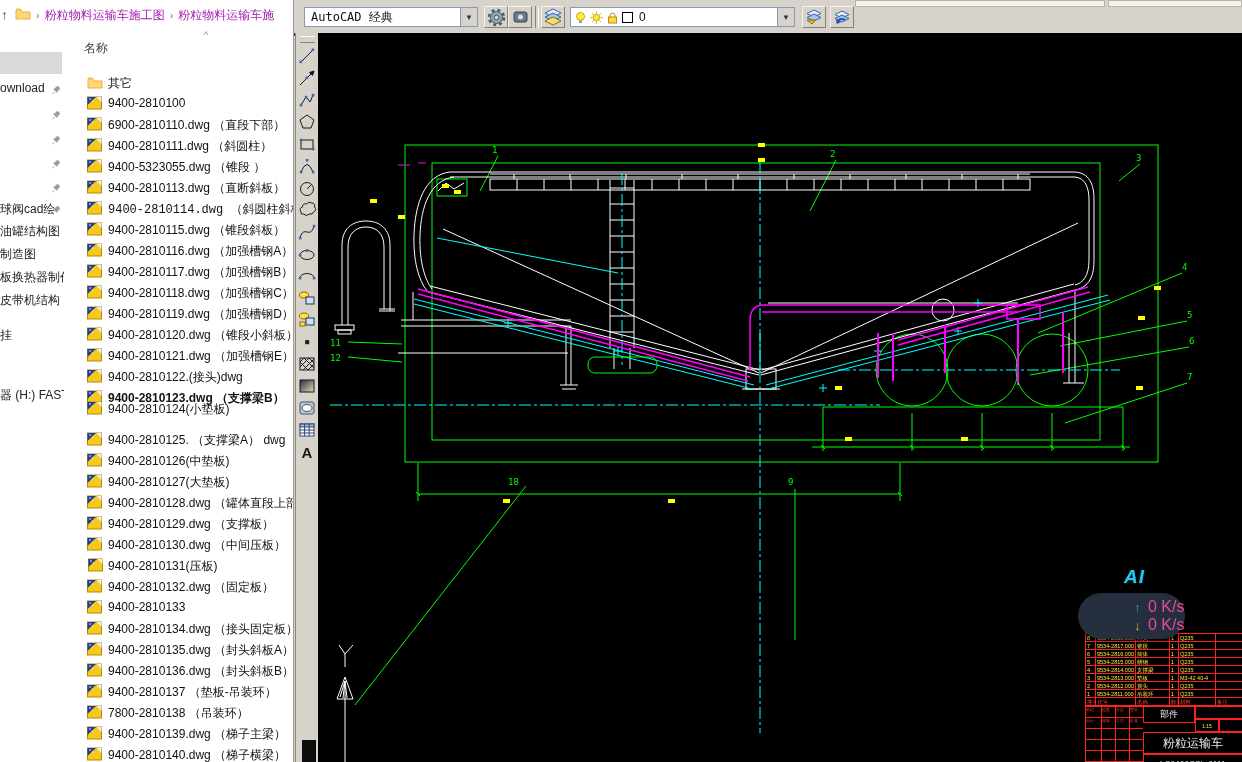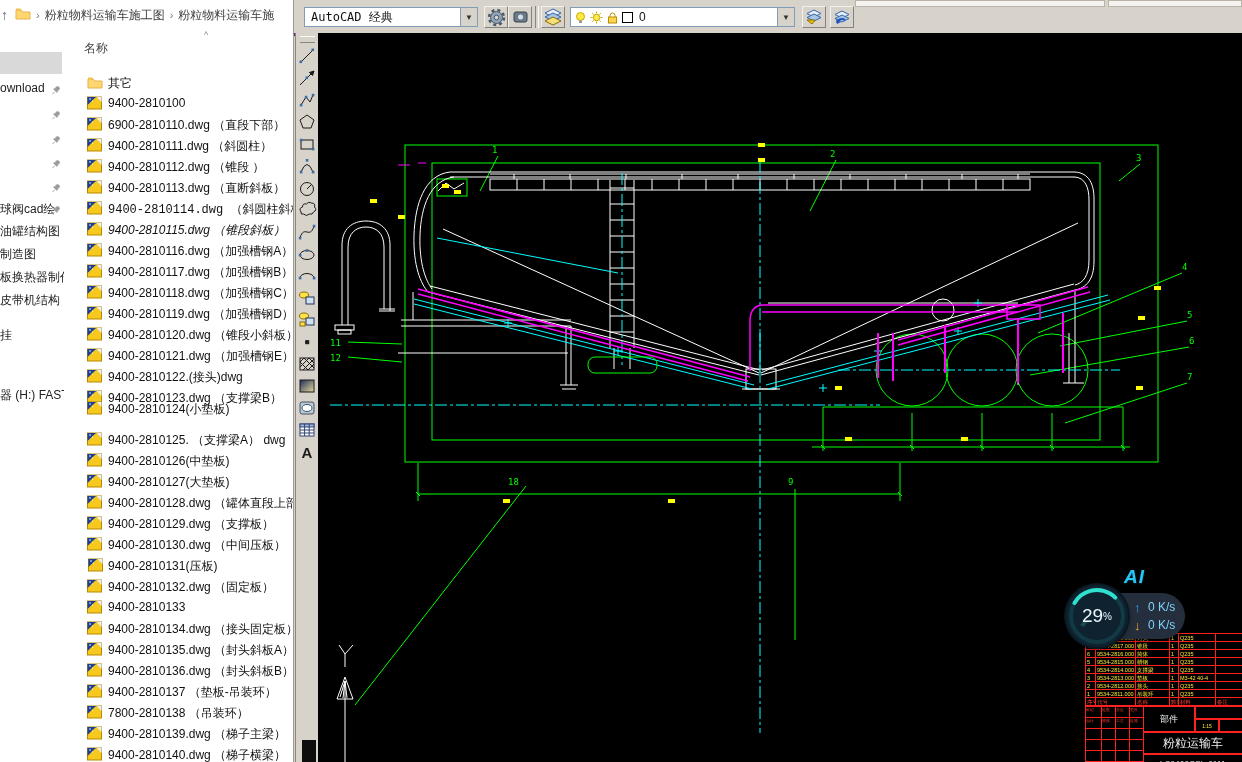--- a/index.html
+++ b/index.html
@@ -41,29 +41,29 @@
   #tb-left{position:absolute;left:0;top:0;width:58px;height:113px;display:grid;grid-template-columns:16px 14px 14px 14px;grid-auto-rows:11px;}
   
   #netmon{position:absolute;left:1066px;top:566px;width:125px;height:80px;z-index:30;}
   #netmon .ai-logo{position:absolute;left:58px;top:0;font-size:19px;font-weight:bold;font-style:italic;color:#25c8f5;letter-spacing:1px;text-shadow:0 1px 2px #05303d;}
   #netmon .pill{position:absolute;left:12px;top:27px;width:107px;height:46px;background:#242e3c;border-radius:23px;box-shadow:0 1px 4px rgba(0,0,0,.6);}
   #netmon .rows{position:absolute;left:56px;top:5px;}
   #netmon .row{display:flex;align-items:center;height:18px;}
   #netmon .arr{width:14px;font-size:13px;font-weight:bold;}
   #netmon .up{color:#3f9bff;}
   #netmon .dn{color:#ffa726;}
-  #netmon .val{font-size:12px;color:#7dd3fc;}
+  #netmon .val{font-size:16px;color:#ec4899;}
   #netmon .badge{position:absolute;left:0;top:19px;width:62px;height:62px;border-radius:50%;background:#0e2230;box-shadow:0 0 0 2px #0a1822,0 2px 5px rgba(0,0,0,.7);}
   #netmon .pct{position:absolute;left:0;top:0;width:62px;height:62px;display:flex;align-items:center;justify-content:center;color:#eef7fb;font-size:10px;}
   #netmon .pct b{font-size:19px;font-weight:normal;}
   
   #explorer{position:absolute;left:0;top:0;width:293px;height:762px;background:#fff;border-right:1px solid #9d9a92;z-index:20;}
   #addrbar{position:absolute;left:0;top:0;width:283px;height:30px;background:#fff;border-bottom:1px solid #e4e4e4;display:flex;align-items:center;}
   #addrbar .upchar{color:#5f6368;font-size:14px;margin-left:1px;width:14px;}
-  #addrbar .crumb{font-size:12px;color:#404040;white-space:nowrap;}
+  #addrbar .crumb{font-size:12px;color:#a21caf;white-space:nowrap;}
   #addrbar .sep{color:#777;font-size:11px;margin:0 5px;}
   #navpane{position:absolute;left:0;top:30px;width:64px;height:732px;background:#fff;overflow:hidden;}
   .nav-item{position:absolute;left:0;width:64px;height:22px;font-size:12px;color:#222;}
   .nav-item.sel{background:#d9d9d9;width:62px;}
   .nav-label{position:absolute;left:0;top:1px;white-space:nowrap;}
   .nav-item .pin{position:absolute;right:3px;top:5px;width:11px;height:11px;}
   #filelist{position:absolute;left:64px;top:30px;width:229px;height:732px;background:#fff;overflow:hidden;}
   #colhead{position:absolute;left:20px;top:10px;font-size:12px;color:#444;}
   #sortcaret{position:absolute;left:140px;top:0px;font-size:9px;color:#888;}
   .file-row{position:absolute;left:0;width:229px;height:21px;}
@@ -500,21 +500,21 @@
           <div class="tbl-cell"></div>
           <div class="tbl-cell"></div>
           <div class="tbl-cell"></div>
           <div class="tbl-cell"></div>
           <div class="tbl-cell"></div>
           <div class="tbl-cell"></div>
           <div class="tbl-cell"></div>
           <div class="tbl-cell"></div>
           <div class="tbl-cell"></div>
         </div>
-      <div class="cell wt" style="left:58px;top:0;width:52px;height:26px;font-size:9px;color:#eee;">部件</div>
+      <div class="cell wt" style="left:58px;top:0;width:52px;height:17px;font-size:9px;color:#eee;">部件</div>
       <div class="cell" style="left:110px;top:0;width:48px;height:13px;"></div>
       <div class="cell" style="left:110px;top:13px;width:24px;height:13px;font-size:5px;color: #ffe838;line-height:13px;text-align:center;">1:15</div>
       <div class="cell" style="left:134px;top:13px;width:24px;height:13px;"></div>
       <div class="cell wt" style="left:58px;top:26px;width:100px;height:22px;font-size:12px;">粉粒运输车</div>
       <div class="cell wt" style="left:58px;top:48px;width:100px;height:18px;font-size:7.5px;letter-spacing:0.5px;">LC9400GFL-0111</div>
 
     </div>
   </div>
 </div>
 
@@ -524,31 +524,20 @@
     <div class="rows">
       <div class="row">
         <span class="arr up">↑</span>
         <span class="val">0 K/s</span>
       </div>
       <div class="row">
         <span class="arr dn">↓</span>
         <span class="val">0 K/s</span>
       </div>
     </div>
-  </div>
-  <div class="badge">
-    <svg width="62" height="62">
-      <circle cx="31" cy="31" r="26" fill="none" stroke="#123a44" stroke-width="4"></circle>
-      <circle cx="31" cy="31" r="26" fill="none" stroke="#2fe0cf" stroke-width="4" stroke-dasharray="47.4 116" stroke-linecap="round" transform="rotate(-150 31 31)"></circle>
-      <path d="M14 40 q6 -8 14 -4 q-8 0 -10 6 Z" fill="#1d4a56"></path>
-    </svg>
-    <span class="pct">
-        <b>29</b>
-        <span>%</span>
-      </span>
   </div>
 </div>
 
 <div id="explorer">
   <div id="addrbar">
     <span class="upchar">↑</span>
     <span>
       <svg width="16" height="13">
           <path d="M1 3 h5 l1.5 2 H15 v7 H1 Z" fill="#ffd76e" stroke="#e3b14e"></path>
           <path d="M1 3 v-1.5 h4.5 l1 1.5 Z" fill="#f2c14e"></path>
@@ -672,21 +661,21 @@
           <span class="fname">9400-2810111.dwg （斜圆柱）</span>
         </div>
         <div class="file-row" style="top: 126px;">
           <span class="ficon"><svg width="15" height="14">
               <rect x="0.5" y="1" width="14" height="12" fill="#f7c91e" stroke="#b58a00"></rect>
               <path d="M0.5 1 L9 1 L0.5 9 Z" fill="#1d3f94"></path>
               <path d="M14.5 1 L14.5 6 L9.5 1 Z" fill="#e8f0fb"></path>
               <circle cx="3" cy="3" r="0.8" fill="#fff"></circle>
               <circle cx="5.5" cy="5" r="0.6" fill="#fff"></circle>
             </svg></span>
-          <span class="fname">9400-2810112.dwg （锥段 ）</span>
+          <span class="fname">9400-5323055.dwg （锥段 ）</span>
         </div>
         <div class="file-row" style="top: 147px;">
           <span class="ficon"><svg width="15" height="14">
               <rect x="0.5" y="1" width="14" height="12" fill="#f7c91e" stroke="#b58a00"></rect>
               <path d="M0.5 1 L9 1 L0.5 9 Z" fill="#1d3f94"></path>
               <path d="M14.5 1 L14.5 6 L9.5 1 Z" fill="#e8f0fb"></path>
               <circle cx="3" cy="3" r="0.8" fill="#fff"></circle>
               <circle cx="5.5" cy="5" r="0.6" fill="#fff"></circle>
             </svg></span>
           <span class="fname">9400-2810113.dwg （直断斜板）</span>
@@ -694,21 +683,21 @@
         <div class="file-row" style="top: 168px; font-family: Liberation Mono, monospace;">
           <span class="ficon"><svg width="15" height="14">
               <rect x="0.5" y="1" width="14" height="12" fill="#f7c91e" stroke="#b58a00"></rect>
               <path d="M0.5 1 L9 1 L0.5 9 Z" fill="#1d3f94"></path>
               <path d="M14.5 1 L14.5 6 L9.5 1 Z" fill="#e8f0fb"></path>
               <circle cx="3" cy="3" r="0.8" fill="#fff"></circle>
               <circle cx="5.5" cy="5" r="0.6" fill="#fff"></circle>
             </svg></span>
           <span class="fname">9400-2810114.dwg （斜圆柱斜板）</span>
         </div>
-        <div class="file-row" style="top: 189px; font-style: italic;">
+        <div class="file-row" style="top: 189px;">
           <span class="ficon"><svg width="15" height="14">
               <rect x="0.5" y="1" width="14" height="12" fill="#f7c91e" stroke="#b58a00"></rect>
               <path d="M0.5 1 L9 1 L0.5 9 Z" fill="#1d3f94"></path>
               <path d="M14.5 1 L14.5 6 L9.5 1 Z" fill="#e8f0fb"></path>
               <circle cx="3" cy="3" r="0.8" fill="#fff"></circle>
               <circle cx="5.5" cy="5" r="0.6" fill="#fff"></circle>
             </svg></span>
           <span class="fname">9400-2810115.dwg （锥段斜板）</span>
         </div>
         <div class="file-row" style="top: 210px;">
@@ -774,21 +763,21 @@
         <div class="file-row" style="top: 336px;">
           <span class="ficon"><svg width="15" height="14">
               <rect x="0.5" y="1" width="14" height="12" fill="#f7c91e" stroke="#b58a00"></rect>
               <path d="M0.5 1 L9 1 L0.5 9 Z" fill="#1d3f94"></path>
               <path d="M14.5 1 L14.5 6 L9.5 1 Z" fill="#e8f0fb"></path>
               <circle cx="3" cy="3" r="0.8" fill="#fff"></circle>
               <circle cx="5.5" cy="5" r="0.6" fill="#fff"></circle>
             </svg></span>
           <span class="fname">9400-2810122.(接头)dwg</span>
         </div>
-        <div class="file-row" style="top: 357px;">
+        <div class="file-row" style="top: 357px; font-weight: bold;">
           <span class="ficon"><svg width="15" height="14">
               <rect x="0.5" y="1" width="14" height="12" fill="#f7c91e" stroke="#b58a00"></rect>
               <path d="M0.5 1 L9 1 L0.5 9 Z" fill="#1d3f94"></path>
               <path d="M14.5 1 L14.5 6 L9.5 1 Z" fill="#e8f0fb"></path>
               <circle cx="3" cy="3" r="0.8" fill="#fff"></circle>
               <circle cx="5.5" cy="5" r="0.6" fill="#fff"></circle>
             </svg></span>
           <span class="fname">9400-2810123.dwg （支撑梁B）</span>
         </div>
         <div class="file-row" style="top: 368px;">

